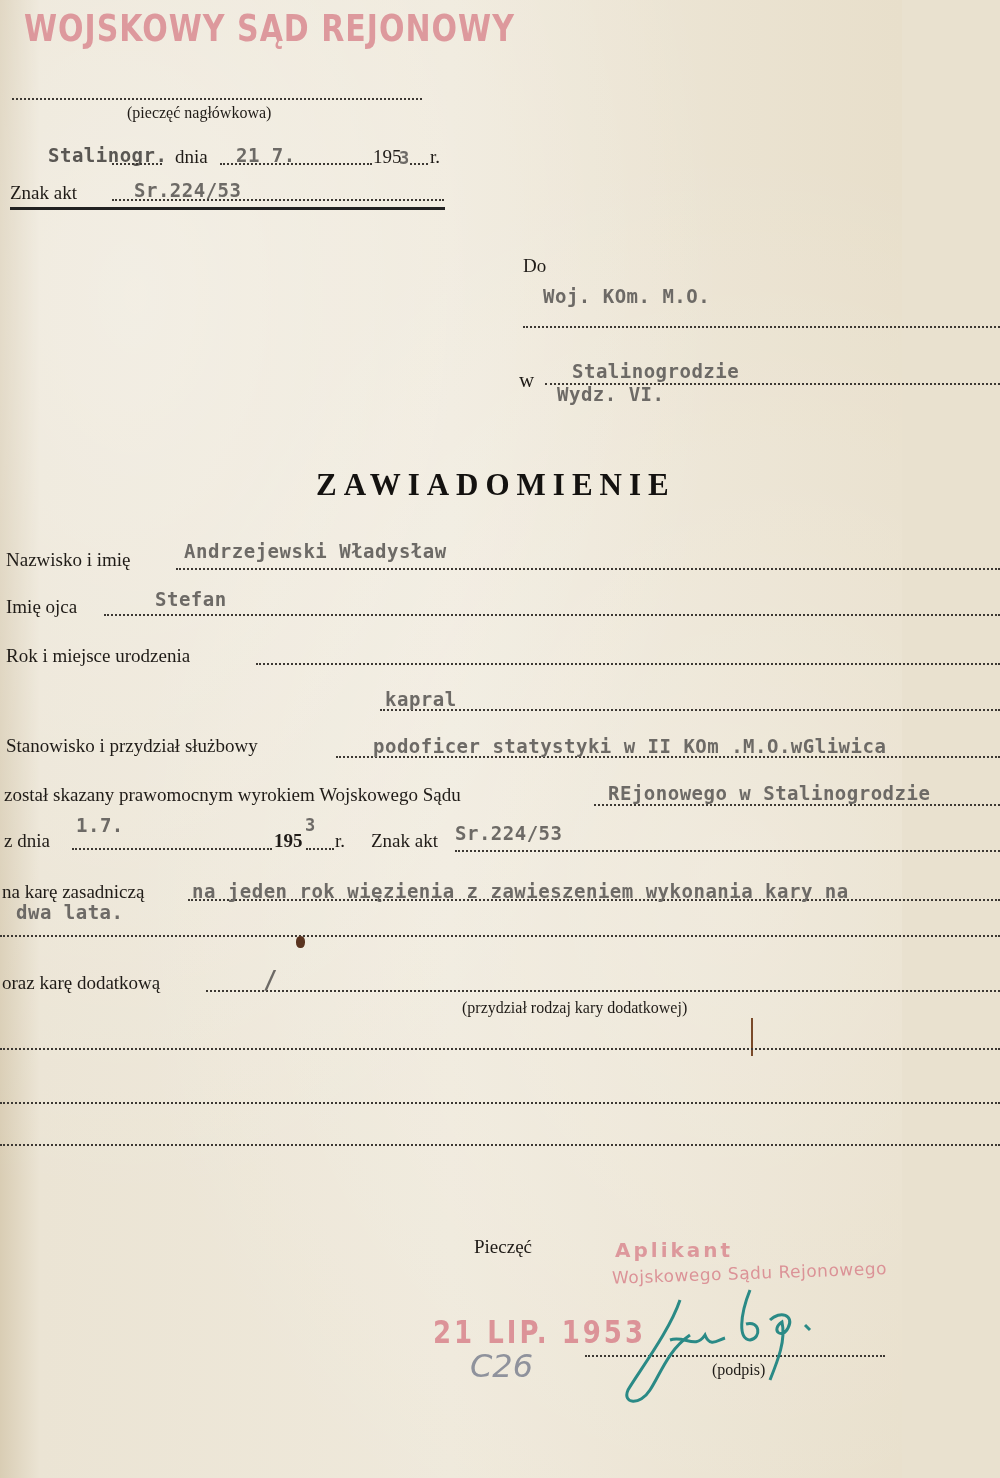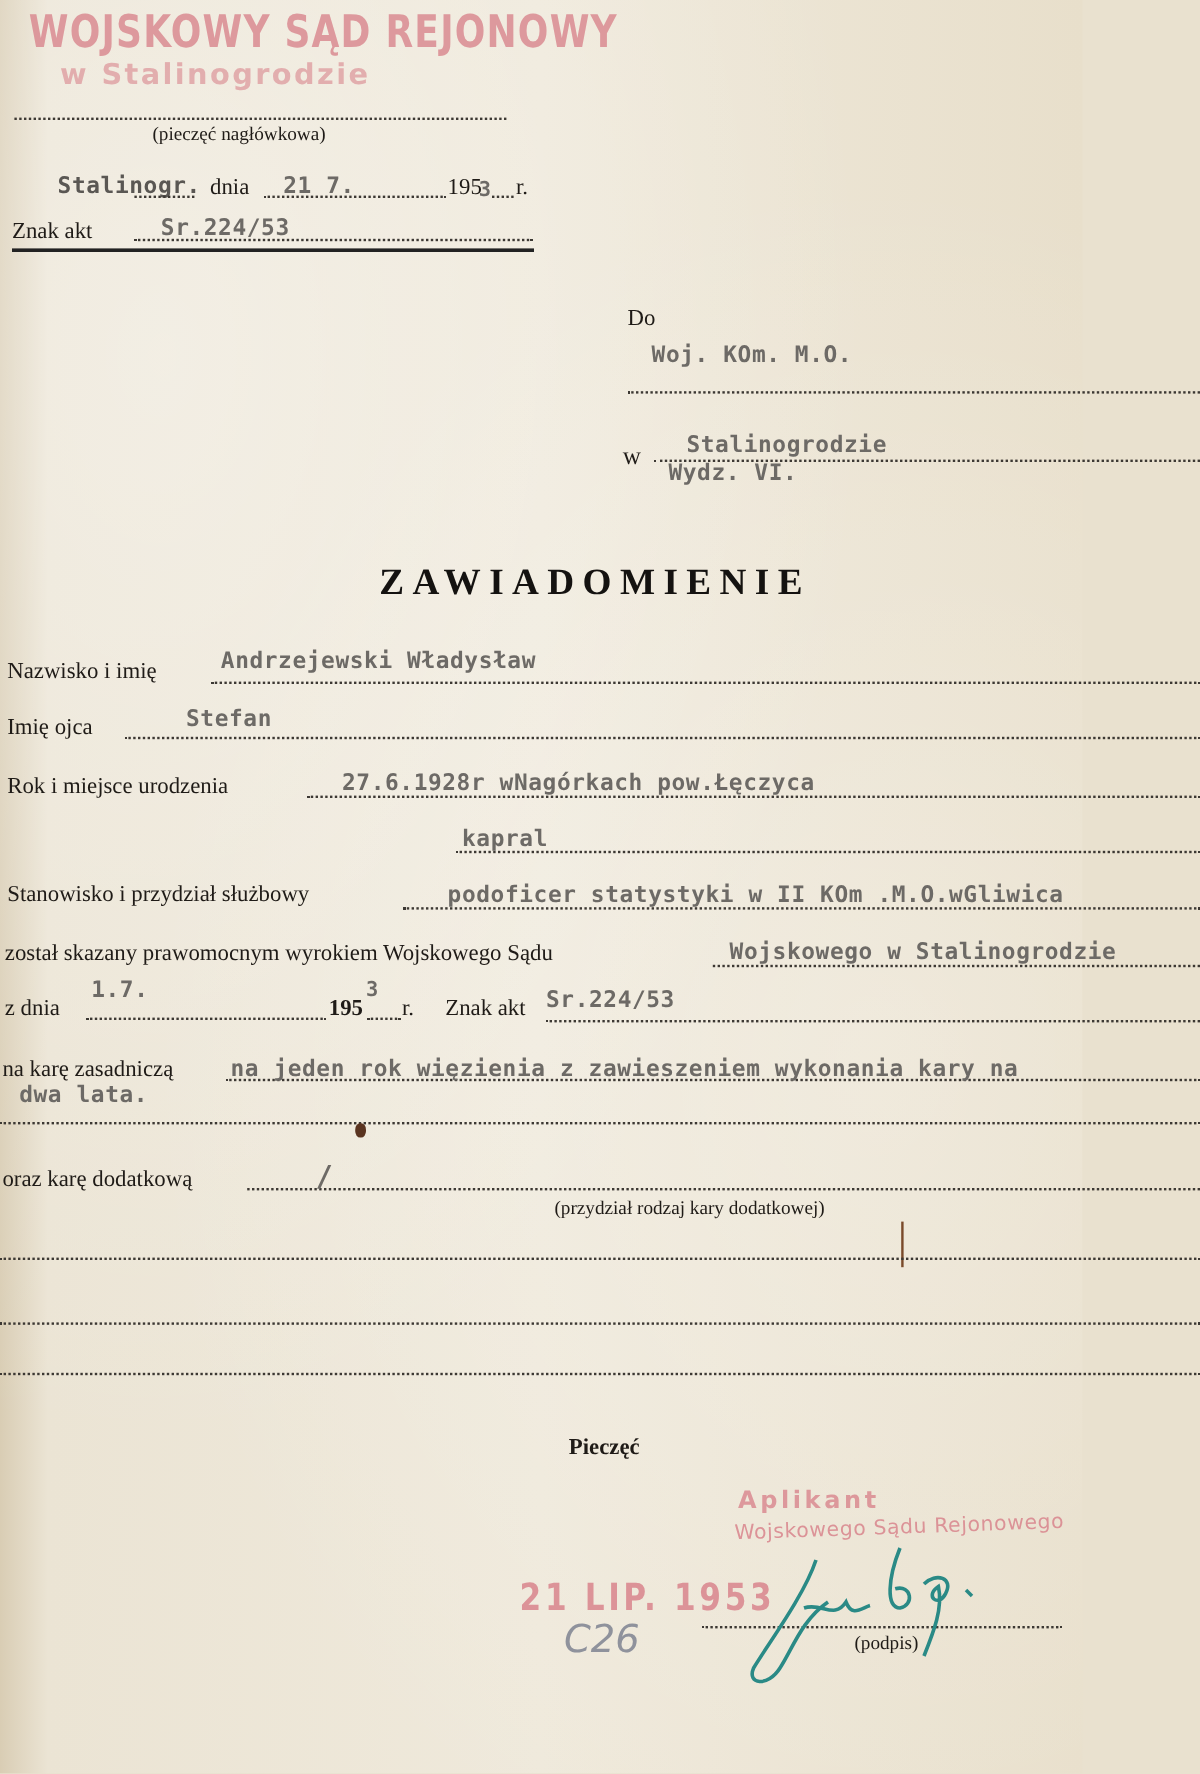--- a/index.html
+++ b/index.html
@@ -19,21 +19,20 @@
   .stamp-red{font-family:"DejaVu Sans","Liberation Sans",sans-serif;color:#d9858d;font-weight:bold;}
   .title{font-family:"Liberation Serif","DejaVu Serif",serif;font-weight:bold;font-size:31px;letter-spacing:7px;color:#141210;}
   .sig{position:absolute;}
 </style>
 </head>
 <body>
 
 <div class="page">
 
   <div class="abs stamp-red" style="left:24px;top:10px;font-size:30px;letter-spacing:1px;transform:scaleY(1.25);opacity:0.8;">WOJSKOWY SĄD REJONOWY</div>
-  <div class="abs stamp-red" style="left:50px;top:48px;font-size:24px;letter-spacing:2px;opacity:0.6;">w Stalinogrodzie</div>
   <div class="dots" style="left:12px;top:98px;width:410px;"></div>
   <div class="abs print small" style="left:127px;top:104px;">(pieczęć nagłówkowa)</div>
 
   <div class="abs typed" style="left:0px;top:144px;color:#5a5753;margin-left:48px;">Stalinogr.</div>
   <div class="dots" style="left:112px;top:163px;width:50px;"></div>
   <div class="abs print" style="left:175px;top:146px;">dnia</div>
   <div class="dots" style="left:220px;top:163px;width:152px;"></div>
   <div class="abs typed" style="left:236px;top:144px;">21 7.</div>
   <div class="abs print" style="left:373px;top:146px;">195</div>
   <div class="abs typed" style="left:399px;top:148px;font-size:17px;">3</div>
@@ -58,32 +57,31 @@
   <div class="abs print" style="left:6px;top:549px;">Nazwisko i imię</div>
   <div class="dots" style="left:176px;top:568px;width:824px;"></div>
   <div class="abs typed" style="left:184px;top:540px;">Andrzejewski Władysław</div>
 
   <div class="abs print" style="left:6px;top:596px;">Imię ojca</div>
   <div class="dots" style="left:104px;top:614px;width:896px;"></div>
   <div class="abs typed" style="left:155px;top:588px;">Stefan</div>
 
   <div class="abs print" style="left:6px;top:645px;">Rok i miejsce urodzenia</div>
   <div class="dots" style="left:256px;top:663px;width:744px;"></div>
-  <div class="abs typed" style="left:285px;top:641px;">27.6.1928r wNagórkach pow.Łęczyca</div>
 
   <div class="dots" style="left:380px;top:709px;width:620px;"></div>
   <div class="abs typed" style="left:385px;top:688px;">kapral</div>
 
   <div class="abs print" style="left:6px;top:735px;">Stanowisko i przydział służbowy</div>
   <div class="dots" style="left:336px;top:756px;width:664px;"></div>
   <div class="abs print" style="left:4px;top:784px;">został skazany prawomocnym wyrokiem Wojskowego Sądu</div>
 
   <div class="abs typed" style="left:373px;top:735px;">podoficer statystyki w II KOm .M.O.wGliwica</div>
   <div class="dots" style="left:594px;top:804px;width:406px;"></div>
-  <div class="abs typed" style="left:608px;top:782px;">Wojskowego w Stalinogrodzie</div>
+  <div class="abs typed" style="left:608px;top:782px;">REjonowego w Stalinogrodzie</div>
 
   <div class="abs print" style="left:4px;top:830px;">z dnia</div>
   <div class="dots" style="left:72px;top:848px;width:200px;"></div>
   <div class="abs typed" style="left:76px;top:814px;">1.7.</div>
   <div class="abs print" style="left:274px;top:830px;font-weight:bold;">195</div>
   <div class="abs typed" style="left:305px;top:815px;font-size:17px;">3</div>
   <div class="dots" style="left:306px;top:848px;width:28px;"></div>
   <div class="abs print" style="left:335px;top:830px;">r.</div>
   <div class="abs print" style="left:371px;top:830px;">Znak akt</div>
   <div class="dots" style="left:455px;top:850px;width:545px;"></div>
@@ -99,21 +97,21 @@
   <div class="abs print" style="left:2px;top:972px;">oraz karę dodatkową</div>
   <div class="dots" style="left:206px;top:990px;width:794px;"></div>
   <div class="abs typed" style="left:263px;top:966px;font-size:24px;">/</div>
   <div class="abs print small" style="left:462px;top:999px;">(przydział rodzaj kary dodatkowej)</div>
   <div class="abs" style="left:751px;top:1018px;width:2px;height:38px;background:#7a4a2a;"></div>
 
   <div class="dots" style="left:0px;top:1048px;width:1000px;"></div>
   <div class="dots" style="left:0px;top:1102px;width:1000px;"></div>
   <div class="dots" style="left:0px;top:1144px;width:1000px;"></div>
 
-  <div class="abs print" style="left:474px;top:1196px;font-weight:bold;">Pieczęć</div>
+  <div class="abs print" style="left:474px;top:1236px;">Pieczęć</div>
   <div class="abs stamp-red" style="left:615px;top:1238px;font-size:20px;letter-spacing:3px;opacity:0.8;">Aplikant</div>
   <div class="abs stamp-red" style="left:612px;top:1263px;font-size:17px;font-weight:normal;letter-spacing:0.5px;opacity:0.85;transform:rotate(-2deg);">Wojskowego Sądu Rejonowego</div>
   <div class="abs stamp-red" style="left:433px;top:1317px;font-size:26px;letter-spacing:3px;transform:scaleY(1.2);opacity:0.85;">21 LIP. 1953</div>
   <div class="abs" style="left:470px;top:1347px;font-family:'DejaVu Sans',sans-serif;font-size:32px;color:#8f929c;font-style:italic;">C26</div>
   <div class="dots" style="left:585px;top:1355px;width:300px;"></div>
   <div class="abs print small" style="left:712px;top:1361px;">(podpis)</div>
 
   <svg class="sig" style="left:600px;top:1280px;" width="240" height="130" viewBox="0 0 240 130">
     <path d="M80 20 C70 50, 40 90, 28 110 C22 124, 40 126, 50 110 C60 95, 68 70, 90 55" stroke="#2a8a86" stroke-width="3" fill="none"></path>
     <path d="M70 60 C85 55, 95 70, 105 55 C110 68, 118 60, 125 58" stroke="#2a8a86" stroke-width="3" fill="none"></path>

